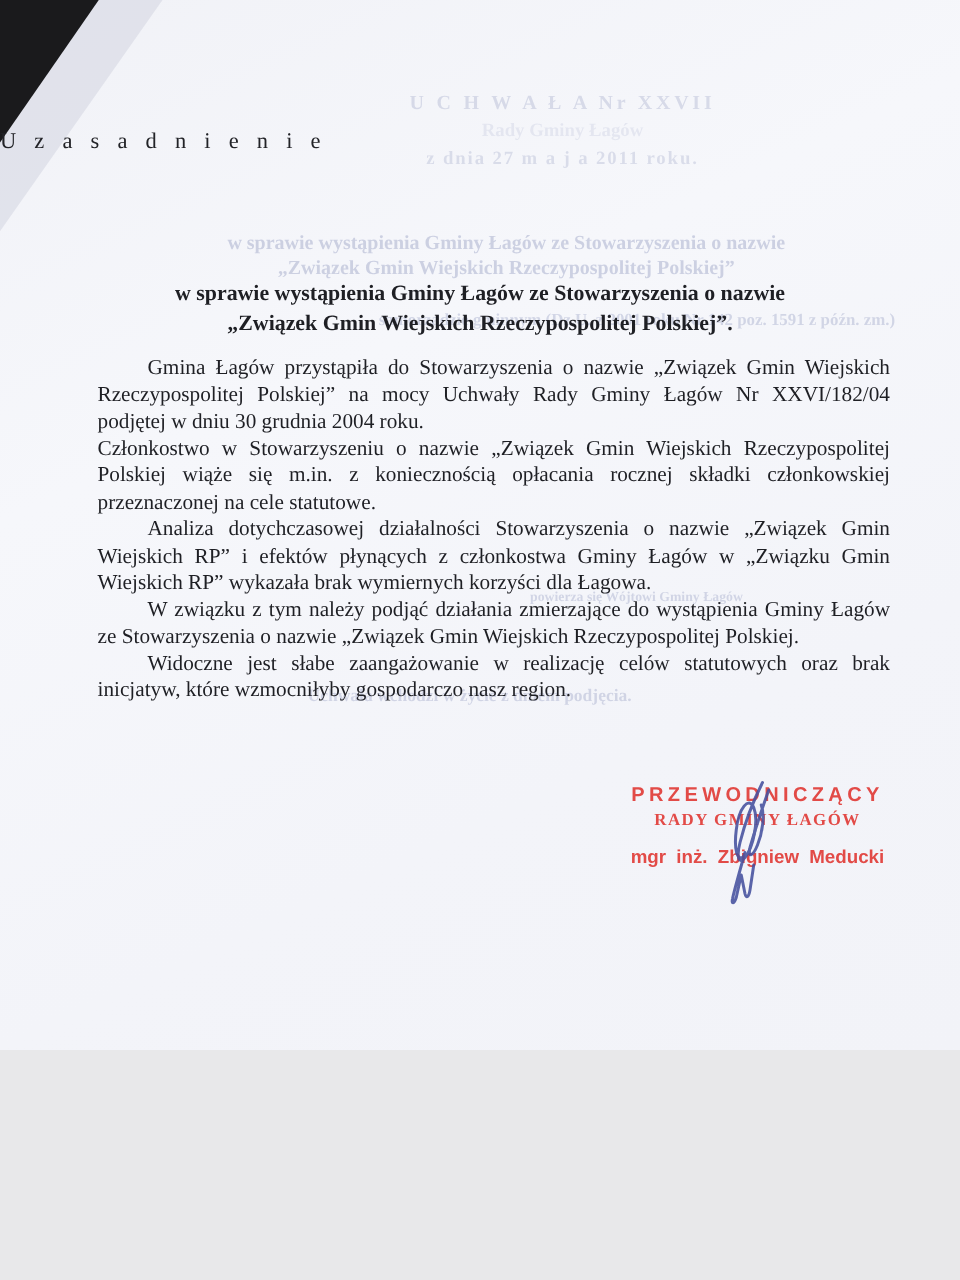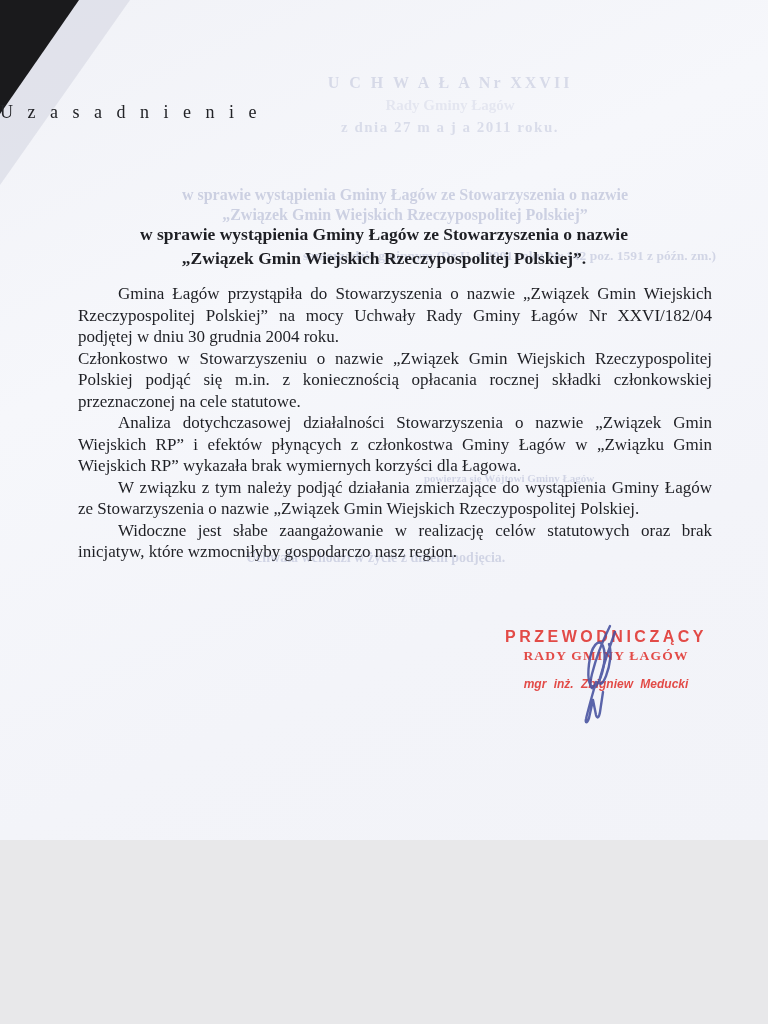--- a/index.html
+++ b/index.html
@@ -81,21 +81,21 @@
     font-weight: bold; font-size: 16px; letter-spacing: 3.5px;
     opacity: 0.95;
   }
   .stamp .role2 {
     font-family: "Liberation Serif", serif;
     font-weight: bold; font-size: 13.5px; letter-spacing: 1.2px;
     margin-top: 2px; opacity: 0.95;
   }
   .stamp .name {
     font-family: "Liberation Sans", sans-serif;
-    font-style: italic; font-weight: bold; font-size: 12px;
+    font-weight: bold; font-size: 15px;
     word-spacing: 4px; margin-top: 13px; opacity: 0.95;
   }
   .sig-svg { position: absolute; top: 620px; left: 558px; pointer-events: none; }
 </style>
 </head>
 <body>
 
 <div class="page">
 
   <div class="corner-shadow"></div>
@@ -111,21 +111,21 @@
   <div class="ghost g8">Uchwała wchodzi w życie z dniem podjęcia.</div>
 
   <div class="h-title">U z a s a d n i e n i e</div>
   <div class="h-subject">
     <div>w sprawie wystąpienia Gminy Łagów ze Stowarzyszenia o nazwie</div>
     <div>„Związek Gmin Wiejskich Rzeczypospolitej Polskiej”.</div>
   </div>
 
   <div class="body-text">
     <p class="ind">Gmina Łagów przystąpiła do Stowarzyszenia o nazwie „Związek Gmin Wiejskich Rzeczypospolitej Polskiej” na mocy Uchwały Rady Gminy Łagów Nr XXVI/182/04 podjętej w dniu 30 grudnia 2004 roku.</p>
-    <p>Członkostwo w Stowarzyszeniu o nazwie „Związek Gmin Wiejskich Rzeczypospolitej Polskiej podjąć się m.in. z koniecznością opłacania rocznej składki członkowskiej przeznaczonej na cele statutowe.</p>
+    <p>Członkostwo w Stowarzyszeniu o nazwie „Związek Gmin Wiejskich Rzeczypospolitej Polskiej wiąże się m.in. z koniecznością opłacania rocznej składki członkowskiej przeznaczonej na cele statutowe.</p>
     <p class="ind">Analiza dotychczasowej działalności Stowarzyszenia o nazwie „Związek Gmin Wiejskich RP” i efektów płynących z członkostwa Gminy Łagów w „Związku Gmin Wiejskich RP” wykazała brak wymiernych korzyści dla Łagowa.</p>
     <p class="ind">W związku z tym należy podjąć działania zmierzające do wystąpienia Gminy Łagów ze Stowarzyszenia o nazwie „Związek Gmin Wiejskich Rzeczypospolitej Polskiej.</p>
     <p class="ind">Widoczne jest słabe zaangażowanie w realizację celów statutowych oraz brak inicjatyw, które wzmocniłyby gospodarczo nasz region.</p>
   </div>
 
   <div class="stamp">
     <div class="role1">PRZEWODNICZĄCY</div>
     <div class="role2">RADY GMINY ŁAGÓW</div>
     <div class="name">mgr inż. Zbigniew Meducki</div>
   </div>

